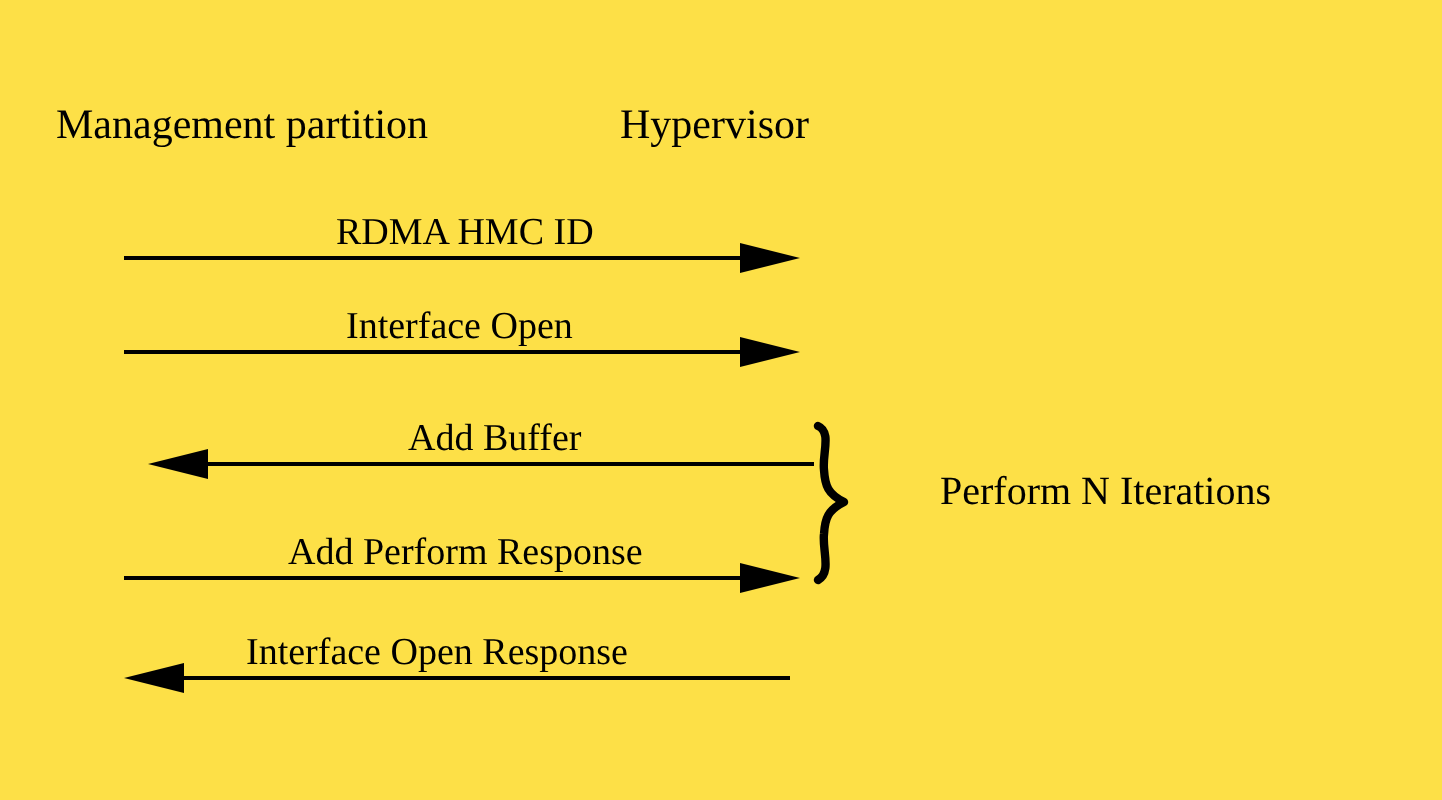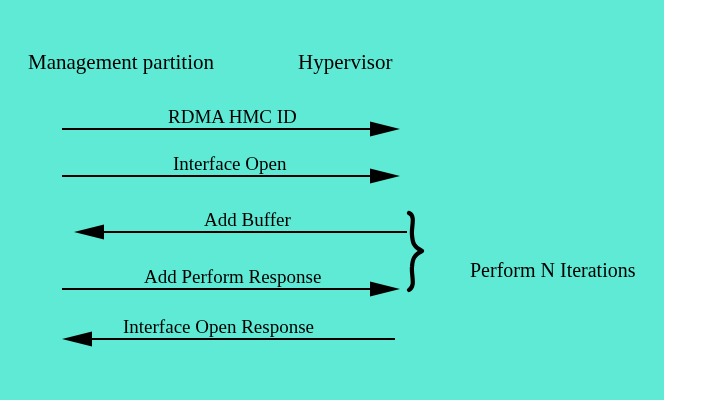--- a/index.html
+++ b/index.html
@@ -7,34 +7,34 @@
     margin: 0;
     padding: 0;
     background: #ffffff;
   }
   body {
     font-family: "Liberation Serif", "DejaVu Serif", serif;
     color: #000000;
   }
   #diagram-root {
     position: relative;
-    width: 664px;
+    width: 721px;
     height: 400px;
-    background: #5eead4;
+    background: #fde047;
     overflow: hidden;
   }
   .lane-label {
     position: absolute;
     font-size: 21px;
     line-height: 1;
     color: #000000;
     white-space: nowrap;
   }
   #lane-label-management { left: 28px;  top: 52px; }
-  #lane-label-hypervisor  { left: 298px; top: 52px; font-family: Liberation Serif, serif; }
+  #lane-label-hypervisor  { left: 310px; top: 52px; font-family: Liberation Serif, serif; }
 
   .message-row {
     position: absolute;
     left: 0;
     width: 721px;
     height: 40px;
   }
   .message-label {
     position: absolute;
     bottom: 3px;
@@ -55,21 +55,21 @@
     left: 399px;
     top: 210px;
     width: 34px;
     height: 84px;
   }
   #iteration-brace svg { display: block; overflow: visible; }
 
   #iteration-label {
     position: absolute;
     left: 470px;
-    top: 260px;
+    top: 236px;
     font-size: 20px;
     line-height: 1;
     white-space: nowrap;
     color: #000000;
   }
 </style>
 </head>
 <body>
 
 <div id="diagram-root">

